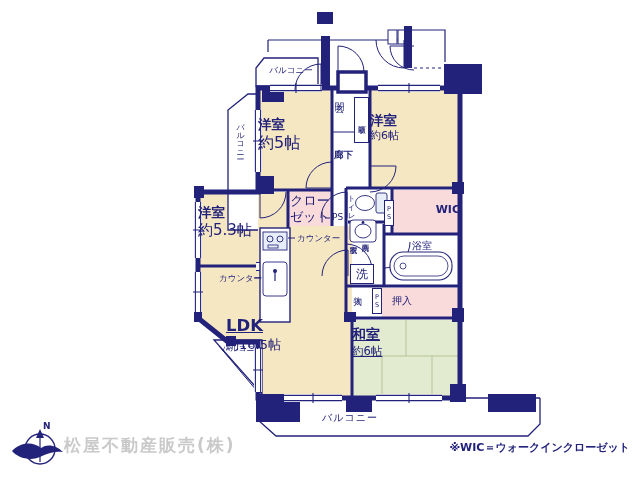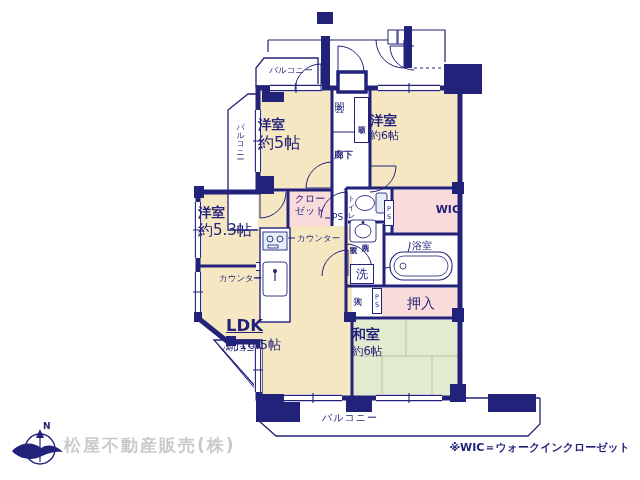--- a/index.html
+++ b/index.html
@@ -190,37 +190,37 @@
     <div style="font-size:11px;">約6帖</div>
   </div>
   <div class="room-lbl" style="left:198px;top:204px;width:90px;">
     <div style="font-size:13.5px;font-weight:600;">洋室</div>
     <div style="font-size:15px;">約5.3帖</div>
   </div>
   <div class="room-lbl" style="left:226px;top:316px;width:122px;">
     <div style="font-size:16.5px;font-weight:600;text-decoration:underline;">LDK</div>
     <div style="font-size:13px;">約16.5帖</div>
   </div>
-  <div class="room-lbl" style="left:352px;top:326px;width:82px;">
+  <div class="room-lbl" style="left:352px;top:326px;width:82px;text-decoration:underline;">
     <div style="font-size:14px;font-weight:600;">和室</div>
     <div style="font-size:11.5px;">約6帖</div>
   </div>
 
   <div class="lbl" style="left:266px;top:65px;width:50px;text-align:center;font-size:8.5px;">バルコニー</div>
   <div class="lbl v" style="left:235px;top:118px;font-size:8px;">バルコニー</div>
   <div class="lbl" style="left:222px;top:344px;font-size:8px;">バルコニー</div>
   <div class="lbl" style="left:322px;top:412px;font-size:10px;letter-spacing:1px;">バルコニー</div>
 
   <div class="lbl v" style="left:334px;top:95px;font-size:9.5px;">玄関</div>
   <div class="box" style="left:354px;top:97px;width:15px;height:46px;">
     <span class="v" style="font-size:7.5px;">下駄箱</span>
   </div>
   <div class="lbl" style="left:334px;top:149px;font-size:9.5px;font-weight:bold;">廊下</div>
 
-  <div class="lbl" style="left:288px;top:193px;width:44px;text-align:center;font-size:10px;">
+  <div class="lbl" style="left:288px;top:193px;width:44px;text-align:center;font-size:13px;">
     <div>クロー</div>
     <div>ゼット</div>
   </div>
   <div class="lbl" style="left:332px;top:212px;font-size:9px;">PS</div>
 
   <div class="lbl v" style="left:347px;top:190px;font-size:7.5px;">トイレ</div>
   <div class="lbl" style="left:392px;top:203px;width:68px;text-align:right;font-size:11px;font-weight:600;">WIC</div>
 
   <div class="box" style="left:384px;top:200px;width:10px;height:26px;">
     <span class="v" style="font-size:6.5px;">PS</span>
@@ -231,21 +231,21 @@
   <div class="box" style="left:350px;top:264px;width:24px;height:20px;">
     <span style="font-size:12px;">洗</span>
   </div>
 
   <div class="lbl" style="left:384px;top:240px;width:76px;text-align:center;font-size:10px;">浴室</div>
 
   <div class="lbl v" style="left:353px;top:290px;font-size:8.5px;">物入</div>
   <div class="box" style="left:372px;top:288px;width:10px;height:26px;">
     <span class="v" style="font-size:6.5px;">PS</span>
   </div>
-  <div class="lbl" style="left:382px;top:295px;width:78px;text-align:center;font-size:14px;">押入</div>
+  <div class="lbl" style="left:392px;top:295px;width:78px;text-align:left;font-size:10px;">押入</div>
 
   <div class="lbl" style="left:297px;top:233px;font-size:8.5px;">カウンター</div>
   <div class="lbl" style="left:219px;top:273px;font-size:8.5px;">カウンター</div>
 
   <div class="lbl" style="left:43px;top:421px;font-size:9px;font-weight:700;">N</div>
   <div class="lbl" style="left:330px;top:441px;width:300px;text-align:right;font-size:11px;font-weight:600;">※WIC＝ウォークインクローゼット</div>
   <div class="lbl" style="left:64px;top:435px;font-size:17px;font-weight:600;color:var(--gray);letter-spacing:2px;">松屋不動産販売(株)</div>
 
 </div>
 

